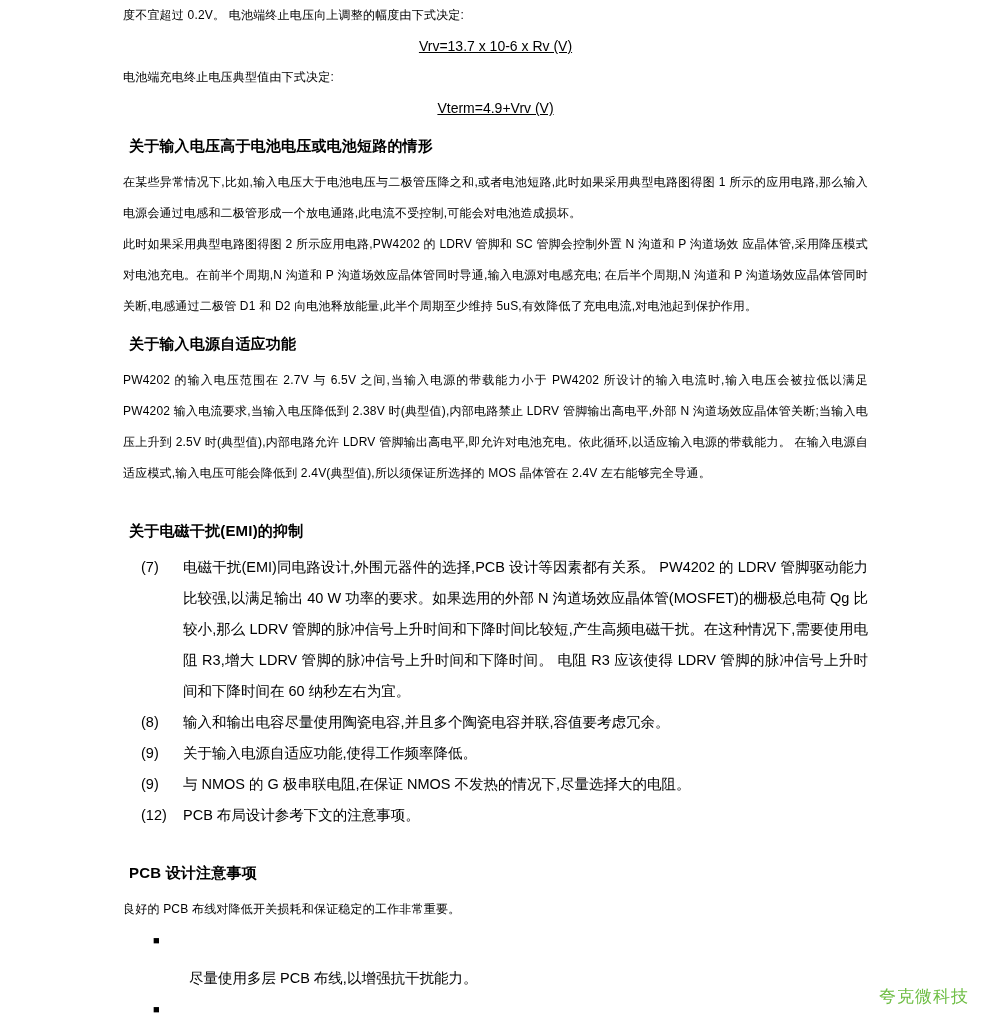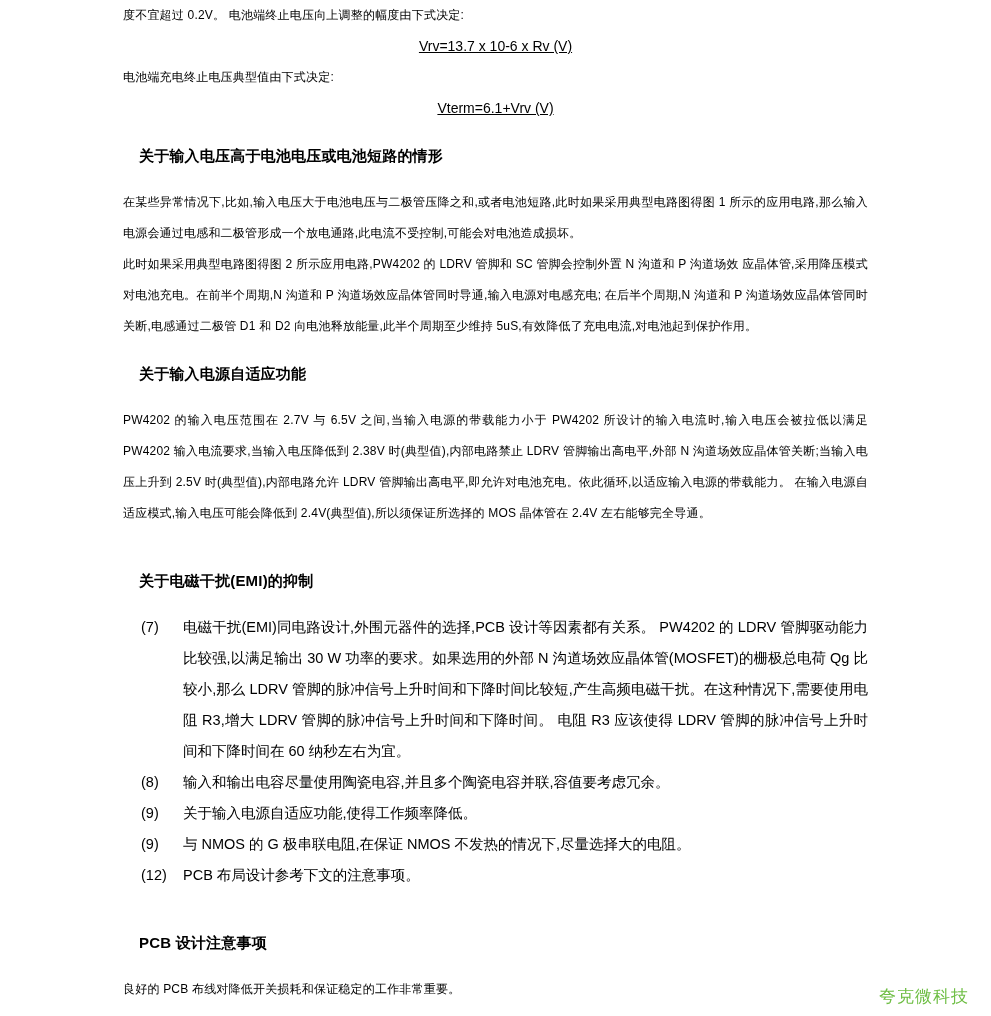--- a/index.html
+++ b/index.html
@@ -27,21 +27,21 @@
     line-height: 31px;
     text-align: justify;
     text-justify: inter-ideograph;
     margin: 0;
     letter-spacing: 0.2px;
   }
   .heading {
     font-size: 15px;
     font-weight: bold;
     line-height: 31px;
-    margin: 16px;
+    margin: 6px;
     letter-spacing: 0.2px;
   }
   .center {
     text-align: center;
     font-size: 14px;
     line-height: 31px;
     margin: 0;
     text-decoration: underline;
   }
   .numlist {
@@ -111,36 +111,36 @@
 <body>
 
 <div class="page">
 
   <p class="para top-line">度不宜超过 0.2V。 电池端终止电压向上调整的幅度由下式决定:</p>
 
   <p class="center formula">Vrv=13.7 x 10-6 x Rv (V)</p>
 
   <p class="para">电池端充电终止电压典型值由下式决定:</p>
 
-  <p class="center formula">Vterm=6.1+Vrv (V)</p>
+  <p class="center formula">Vterm=4.9+Vrv (V)</p>
 
   <h2 class="heading">关于输入电压高于电池电压或电池短路的情形</h2>
   <p class="para">在某些异常情况下,比如,输入电压大于电池电压与二极管压降之和,或者电池短路,此时如果采用典型电路图得图 1 所示的应用电路,那么输入电源会通过电感和二极管形成一个放电通路,此电流不受控制,可能会对电池造成损坏。</p>
   <p class="para">此时如果采用典型电路图得图 2 所示应用电路,PW4202 的 LDRV 管脚和 SC 管脚会控制外置 N 沟道和 P 沟道场效 应晶体管,采用降压模式对电池充电。在前半个周期,N 沟道和 P 沟道场效应晶体管同时导通,输入电源对电感充电; 在后半个周期,N 沟道和 P 沟道场效应晶体管同时关断,电感通过二极管 D1 和 D2 向电池释放能量,此半个周期至少维持 5uS,有效降低了充电电流,对电池起到保护作用。</p>
 
   <h2 class="heading">关于输入电源自适应功能</h2>
   <p class="para">PW4202 的输入电压范围在 2.7V 与 6.5V 之间,当输入电源的带载能力小于 PW4202 所设计的输入电流时,输入电压会被拉低以满足 PW4202 输入电流要求,当输入电压降低到 2.38V 时(典型值),内部电路禁止 LDRV 管脚输出高电平,外部 N 沟道场效应晶体管关断;当输入电压上升到 2.5V 时(典型值),内部电路允许 LDRV 管脚输出高电平,即允许对电池充电。依此循环,以适应输入电源的带载能力。 在输入电源自适应模式,输入电压可能会降低到 2.4V(典型值),所以须保证所选择的 MOS 晶体管在 2.4V 左右能够完全导通。</p>
 
   <div class="spacer-md"></div>
 
   <h2 class="heading">关于电磁干扰(EMI)的抑制</h2>
   <ul class="numlist">
     <li>
       <span class="num">(7)</span>
-      <span class="txt">电磁干扰(EMI)同电路设计,外围元器件的选择,PCB 设计等因素都有关系。 PW4202 的 LDRV 管脚驱动能力比较强,以满足输出 30 W 功率的要求。如果选用的外部 N 沟道场效应晶体管(MOSFET)的栅极总电荷 Qg 比较小,那么 LDRV 管脚的脉冲信号上升时间和下降时间比较短,产生高频电磁干扰。在这种情况下,需要使用电阻 R3,增大 LDRV 管脚的脉冲信号上升时间和下降时间。 电阻 R3 应该使得 LDRV 管脚的脉冲信号上升时间和下降时间在 60 纳秒左右为宜。</span>
+      <span class="txt">电磁干扰(EMI)同电路设计,外围元器件的选择,PCB 设计等因素都有关系。 PW4202 的 LDRV 管脚驱动能力比较强,以满足输出 40 W 功率的要求。如果选用的外部 N 沟道场效应晶体管(MOSFET)的栅极总电荷 Qg 比较小,那么 LDRV 管脚的脉冲信号上升时间和下降时间比较短,产生高频电磁干扰。在这种情况下,需要使用电阻 R3,增大 LDRV 管脚的脉冲信号上升时间和下降时间。 电阻 R3 应该使得 LDRV 管脚的脉冲信号上升时间和下降时间在 60 纳秒左右为宜。</span>
     </li>
     <li>
       <span class="num">(8)</span>
       <span class="txt">输入和输出电容尽量使用陶瓷电容,并且多个陶瓷电容并联,容值要考虑冗余。</span>
     </li>
     <li>
       <span class="num">(9)</span>
       <span class="txt">关于输入电源自适应功能,使得工作频率降低。</span>
     </li>
     <li>

